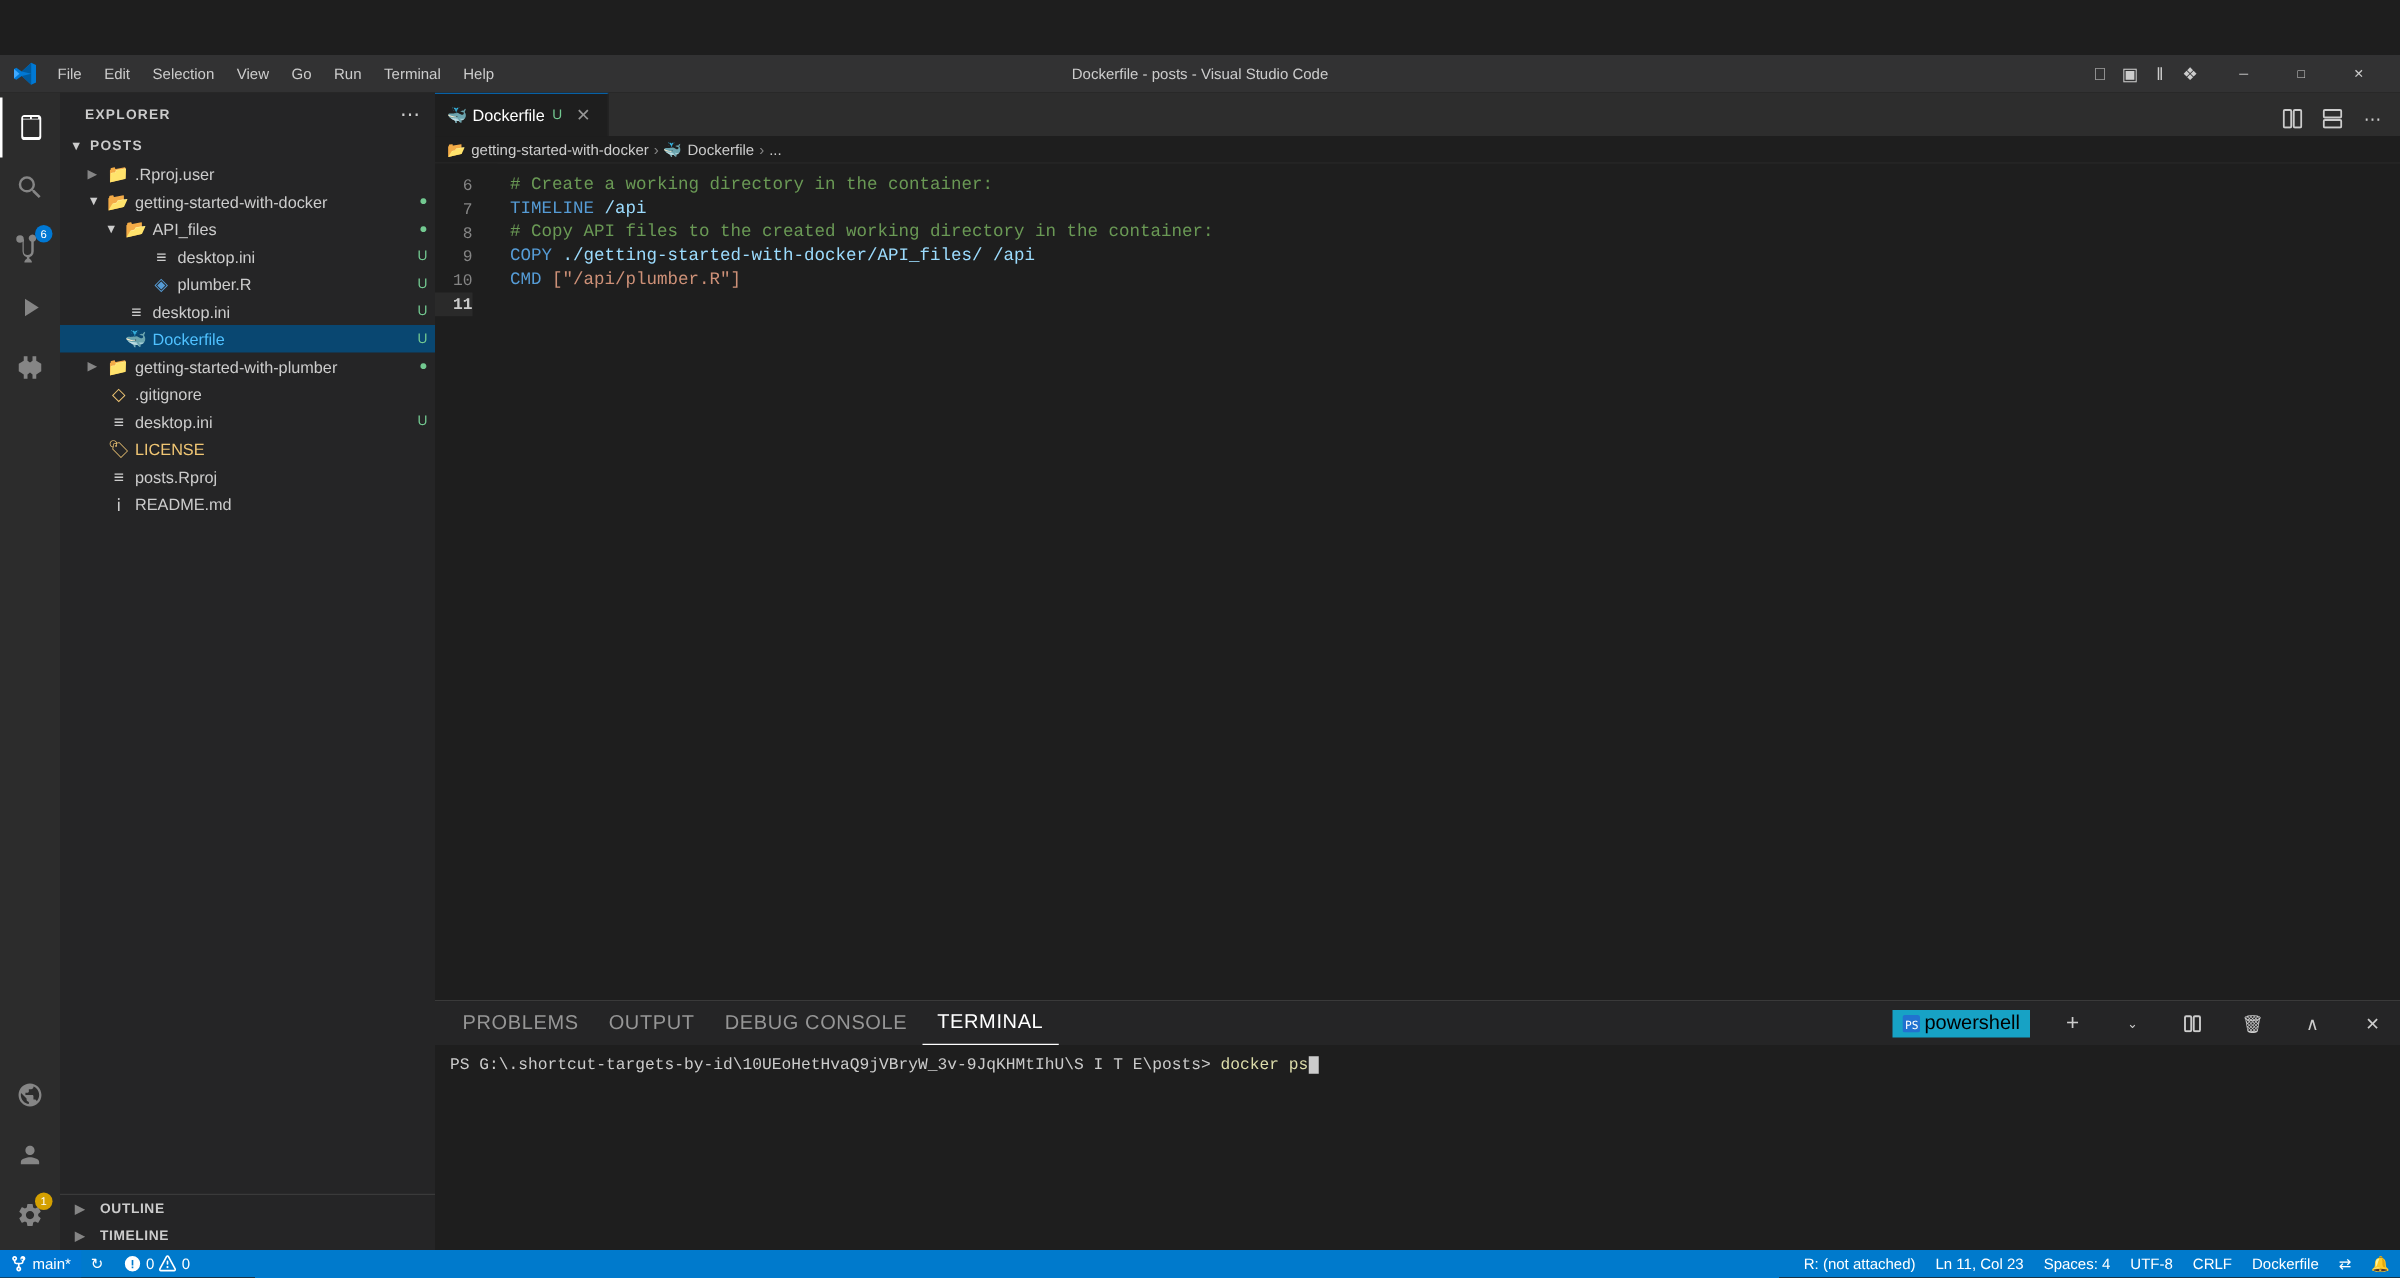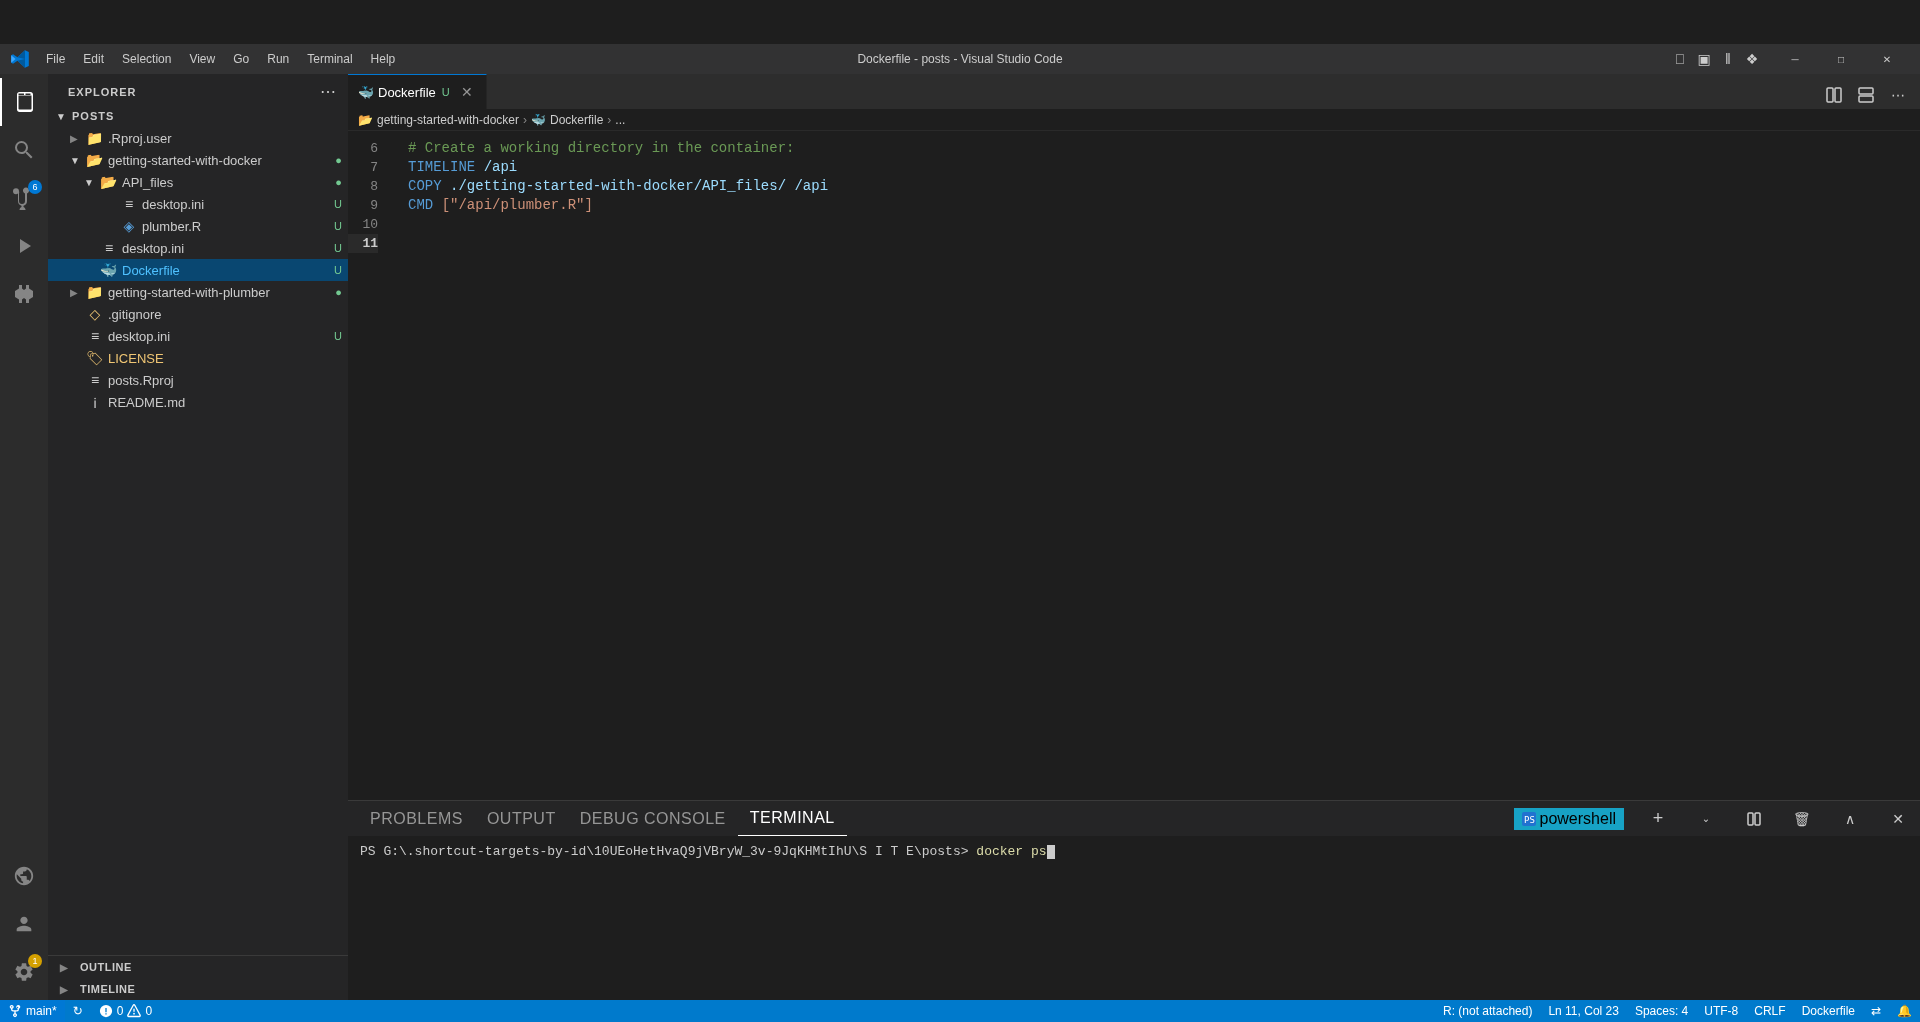--- a/index.html
+++ b/index.html
@@ -713,20 +713,21 @@
         <div>6</div>
         <div>7</div>
         <div>8</div>
         <div>9</div>
         <div>10</div>
         <div style="background:#2a2a2a;color:#cccccc;font-weight:bold;">11</div>
       </div>
       <div id="code-content">
         <div class="code-line syn-comment"># Create a working directory in the container:</div>
         <div class="code-line"><span class="syn-keyword">TIMELINE</span> <span class="syn-path">/api</span></div>
+        <div class="code-line syn-comment"># Copy API files to the created working directory in the container:</div>
         <div class="code-line"><span class="syn-keyword">COPY</span> <span class="syn-path">./getting-started-with-docker/API_files/ /api</span></div>
         <div class="code-line"><span class="syn-keyword">CMD</span> <span class="syn-string">["/api/plumber.R"]</span></div>
       </div>
     </div>
 
     <div id="panel-area">
       <div id="panel-tabs">
         <div class="panel-tab">PROBLEMS</div>
         <div class="panel-tab">OUTPUT</div>
         <div class="panel-tab">DEBUG CONSOLE</div>

